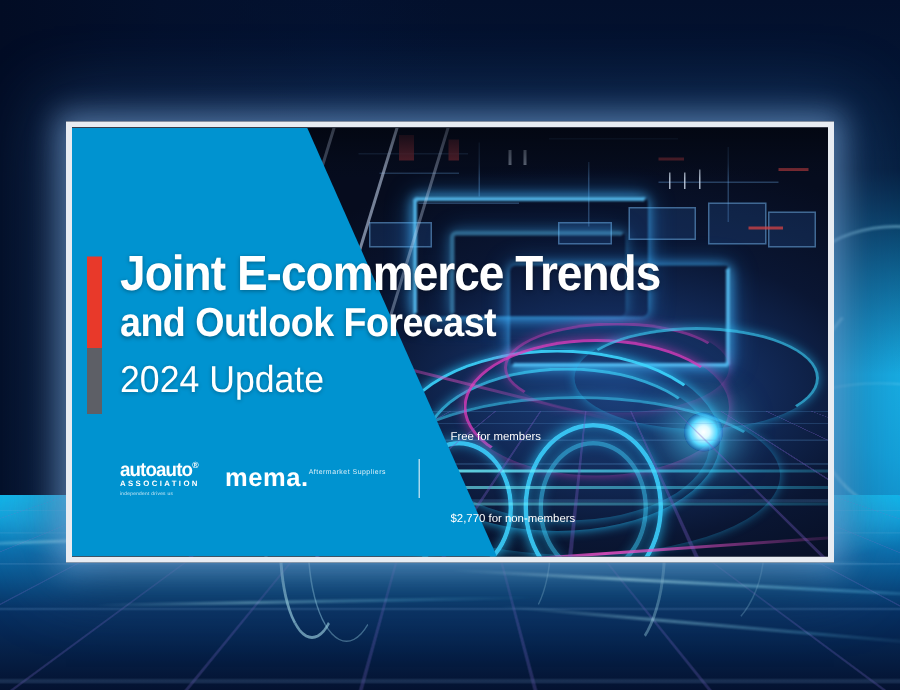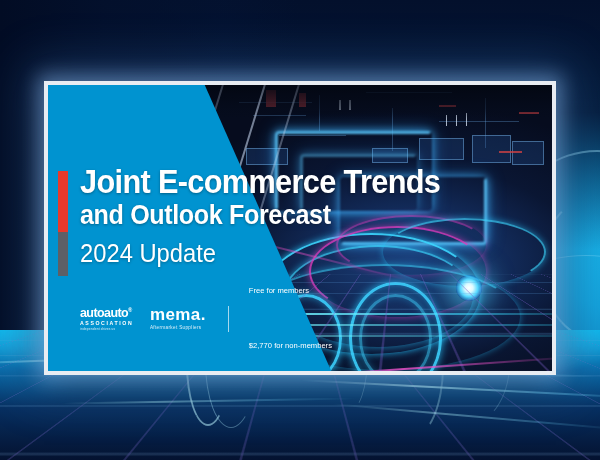--- a/index.html
+++ b/index.html
@@ -330,21 +330,20 @@
   .ac-tag {
     font-family: "Liberation Sans", sans-serif;
     font-size: 3.2px;
     letter-spacing: 0.2px;
     color: rgba(255,255,255,0.82);
     margin-top: 2px;
     white-space: nowrap;
   }
   .logo-mema {
     display: flex;
-    flex-direction: column;
     align-items: flex-start;
     line-height: 1;
     margin-left: 2px;
   }
   .mema-word {
     font-family: "Liberation Sans", sans-serif;
     font-size: 17px;
     font-weight: 700;
     color: #ffffff;
     letter-spacing: 0.4px;

